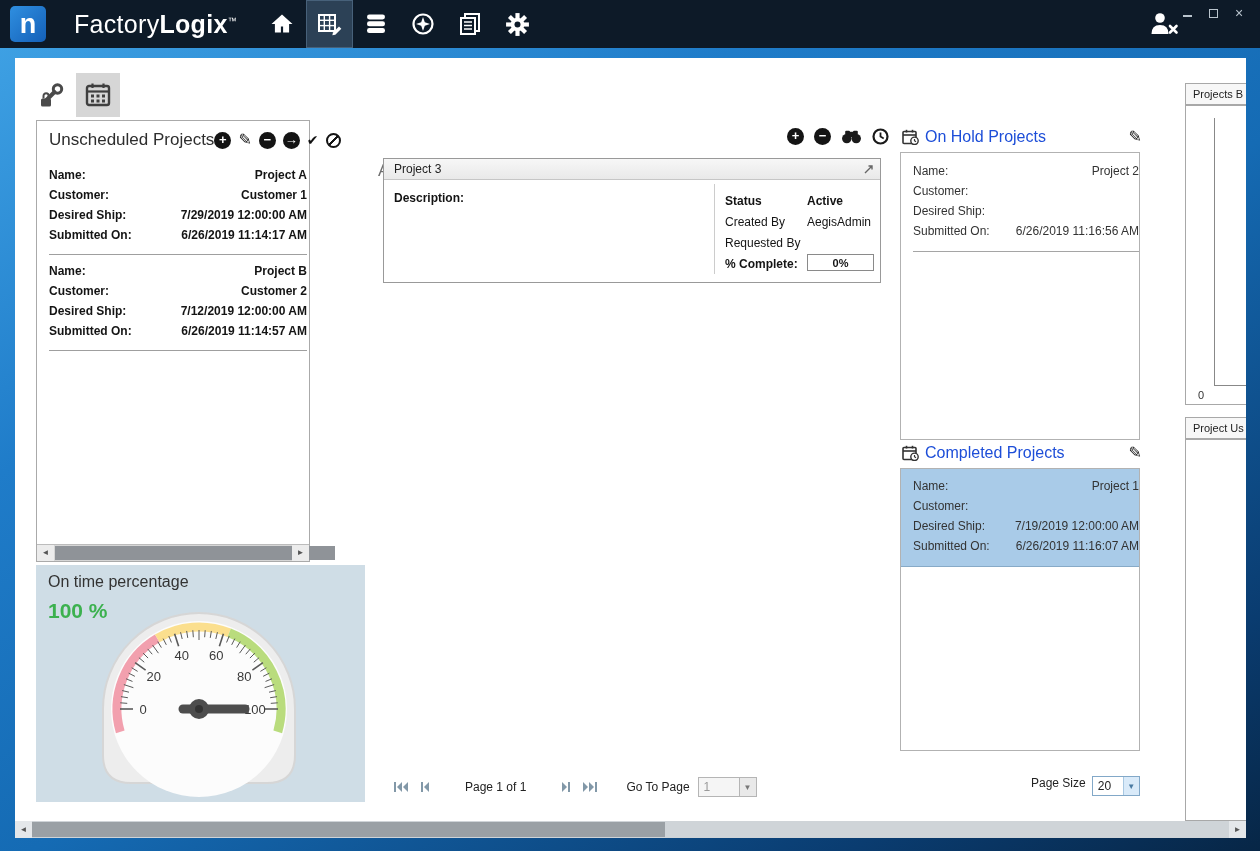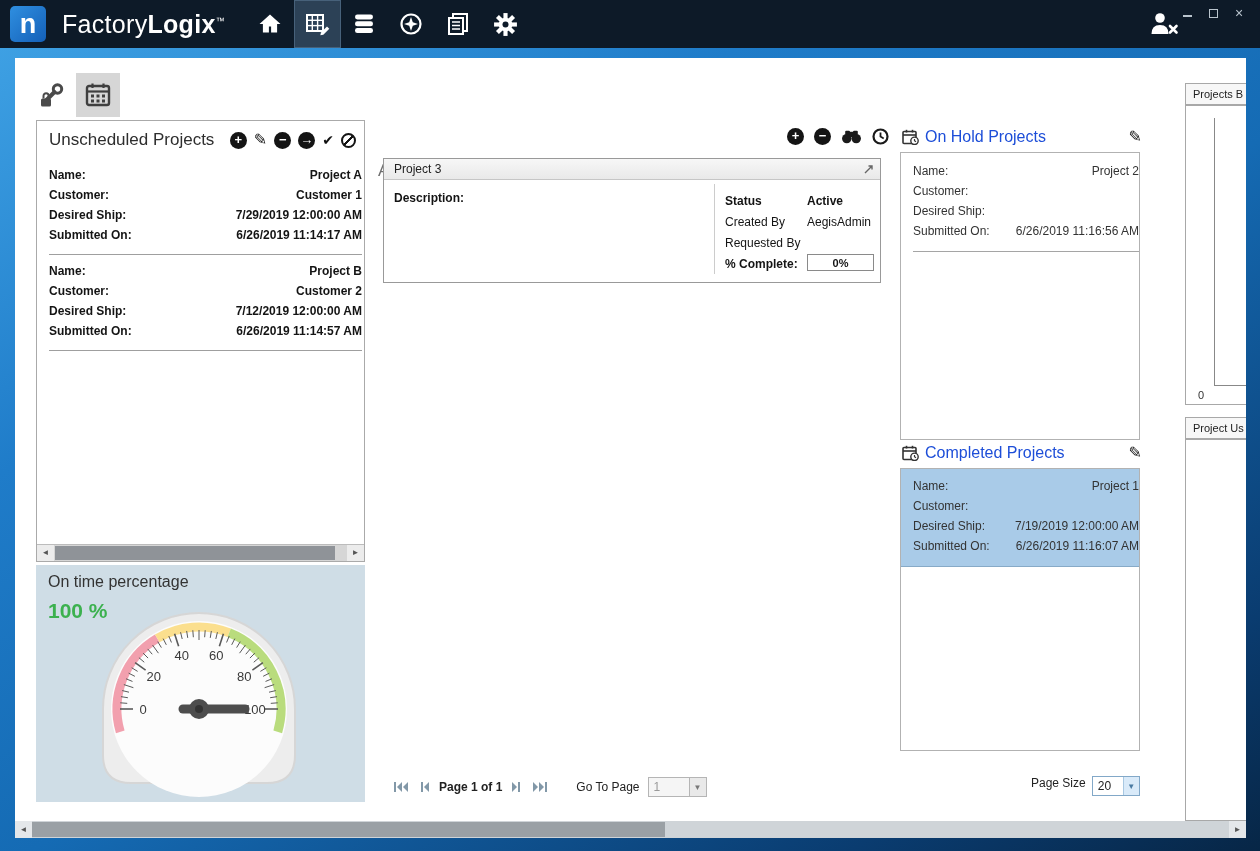--- a/index.html
+++ b/index.html
@@ -7,42 +7,42 @@
   body {
     font-family:"Liberation Sans","DejaVu Sans",sans-serif;
     background:linear-gradient(150deg,#41a4e6 0%,#1f7cc9 30%,#156bb4 55%,#0a3c70 85%,#072档646 100%);
     background:linear-gradient(150deg,#41a4e6 0%,#1f7cc9 30%,#156bb4 55%,#0a3c70 85%,#072646 100%);
     overflow:hidden; position:relative;
   }
 
   
   #titlebar { position:absolute; top:0; left:0; width:100%; height:48px; background:#0d1a28; display:flex; align-items:center; }
   #logo-box { width:36px; height:36px; margin-left:10px; background:linear-gradient(135deg,#2f8fe0,#1460b8); border-radius:5px; color:#fff; font-size:27px; font-weight:bold; display:flex; align-items:center; justify-content:center; }
-  #brand { color:#fff; font-size:25px; margin-left:16px; letter-spacing:.3px; white-space:nowrap; }
+  #brand { color:#fff; font-size:25px; margin-left:28px; letter-spacing:.3px; white-space:nowrap; }
   #brand .logix { font-weight:bold; }
   #brand sup { font-size:9px; vertical-align:super; }
   #nav-icons { display:flex; margin-left:22px; height:48px; }
   .nav-tile { width:47px; height:48px; display:flex; align-items:center; justify-content:center; cursor:pointer; }
   .nav-tile.selected { background:#2c4156; box-shadow:inset 0 0 0 1px #47617a; }
   #user-btn { position:absolute; right:80px; top:10px; width:32px; height:28px; cursor:pointer; }
   #win-controls { position:absolute; right:14px; top:7px; display:flex; gap:12px; color:#b9c4cd; }
   .win-btn { width:14px; height:14px; font-size:14px; line-height:13px; text-align:center; cursor:pointer; }
   .win-min i { display:block; width:9px; border-bottom:2px solid #b9c4cd; margin:8px auto 0; }
   .win-max i { display:block; width:9px; height:9px; border:1.5px solid #b9c4cd; margin:2px auto 0; }
 
   
   #main { position:absolute; left:15px; top:58px; width:1231px; height:780px; background:#fff; overflow:hidden; }
 
   .mod-tab { position:absolute; top:15px; width:44px; height:44px; display:flex; align-items:center; justify-content:center; cursor:pointer; }
   #tab-tools { left:15px; }
   #tab-schedule { left:61px; background:#d6d6d6; }
 
   
   .panelbox { position:absolute; background:#fff; border:1px solid #aaa; }
-  #unscheduled-panel { left:21px; top:62px; width:329px; height:442px; }
+  #unscheduled-panel { left:21px; top:62px; width:274px; height:442px; }
   .panel-head { position:absolute; top:6px; left:12px; right:8px; height:26px; display:flex; align-items:center; }
   .panel-head .ttl { font-size:17px; color:#2e2e2e; white-space:nowrap; }
   .tools { margin-left:auto; display:flex; gap:7px; align-items:center; }
   .ci { width:17px; height:17px; border-radius:50%; background:#141414; color:#fff; font-size:13px; font-weight:bold; line-height:16px; text-align:center; cursor:pointer; }
   .pencil { font-size:16px; color:#111; cursor:pointer; line-height:16px; }
   .check { font-size:14px; font-weight:bold; color:#111; cursor:pointer; }
   .slash { width:15px; height:15px; border:2px solid #141414; border-radius:50%;
            background:linear-gradient(135deg,transparent 42%,#141414 42%,#141414 58%,transparent 58%); cursor:pointer; }
 
   .proj-list { position:absolute; top:38px; left:0; right:2px; }
@@ -74,21 +74,21 @@
   .vline { position:absolute; left:330px; top:25px; bottom:8px; width:1px; background:#ccc; }
   .meta { position:absolute; left:341px; top:28px; right:6px; }
   .meta-row { display:flex; height:21px; align-items:flex-end; font-size:12px; color:#141414; }
   .meta-row .ml { width:82px; flex:none; }
   .b { font-weight:bold; }
   .pct-box { width:70px; height:17px; border:1px solid #8a8a8a; font-size:11px; font-weight:bold; display:flex; align-items:center; justify-content:center; }
 
   
   #pager { position:absolute; left:374px; top:718px; height:22px; display:flex; align-items:center; font-size:12px; color:#222; }
   .pg-btn { width:24px; height:18px; display:flex; align-items:center; justify-content:center; cursor:pointer; }
-  .pg-text { margin:0 2px;font-weight:bold; }
+  .pg-text { margin:0 28px; }
   .goto-label { margin-left:24px; margin-right:8px; }
   .goto-input { width:42px; height:20px; border:1px solid #b5b5b5; background:#f5f5f5; color:#9a9a9a; font-size:12px; padding-left:5px; font-family:inherit; }
   .dd-btn { width:17px; height:20px; border:1px solid #b5b5b5; border-left:none; background:#e9e9e9; color:#777; font-size:8px; display:flex; align-items:center; justify-content:center; cursor:pointer; }
   #page-size { position:absolute; left:1016px; top:718px; height:22px; display:flex; align-items:flex-start; font-size:12px; color:#222; }
   .ps-box { margin-left:6px; width:48px; height:20px; border:1px solid #82a8c8; background:#fff; display:flex; align-items:stretch; cursor:pointer; }
   .ps-val { flex:1; padding-left:5px; font-size:12px; line-height:18px; }
   .ps-arrow { width:16px; background:#d9eaf9; border-left:1px solid #a8c8e2; color:#4a7aa2; font-size:8px; display:flex; align-items:center; justify-content:center; }
 
   
   .side-head { position:absolute; width:240px; height:22px; display:flex; align-items:center; gap:6px; }

